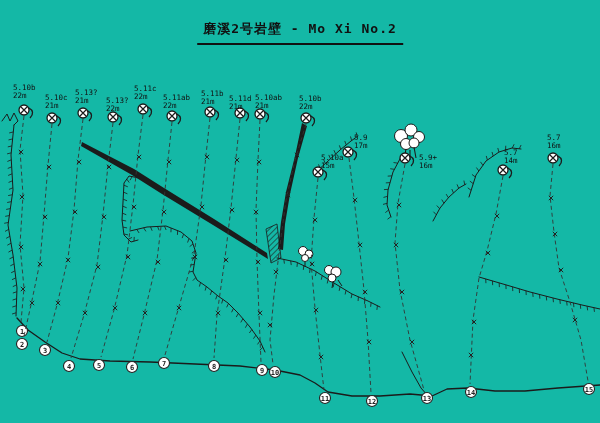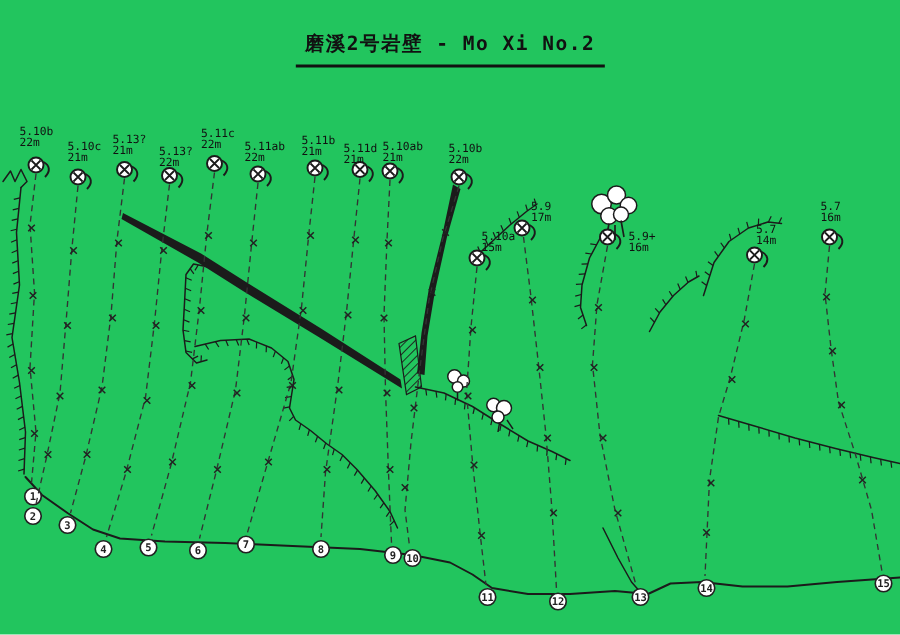--- a/index.html
+++ b/index.html
@@ -1,16 +1,16 @@
 <!DOCTYPE html>
 <html><head>
 <meta charset="utf-8">
 <style>
   html,body{margin:0;padding:0;background:#fff;}
-  .page{position:relative;width:600px;height:423px;background:#22c55e;overflow:hidden;
+  .page{position:relative;width:600px;height:423px;background:#14b8a6;overflow:hidden;
         font-family:"DejaVu Sans Mono","DejaVu Sans",sans-serif;}
   .title{position:absolute;top:20px;left:50%;transform:translateX(-50%);
          font-weight:bold;font-size:13px;letter-spacing:1px;color:#111;
          border-bottom:2px solid #111;padding:0 6px 5px 6px;white-space:nowrap;
          font-family:"DejaVu Sans Mono","DejaVu Sans",sans-serif;}
   svg{position:absolute;left:0;top:0;}
   text{font-family:"DejaVu Sans Mono","DejaVu Sans",sans-serif;}
 </style>
 </head>
 <body>

